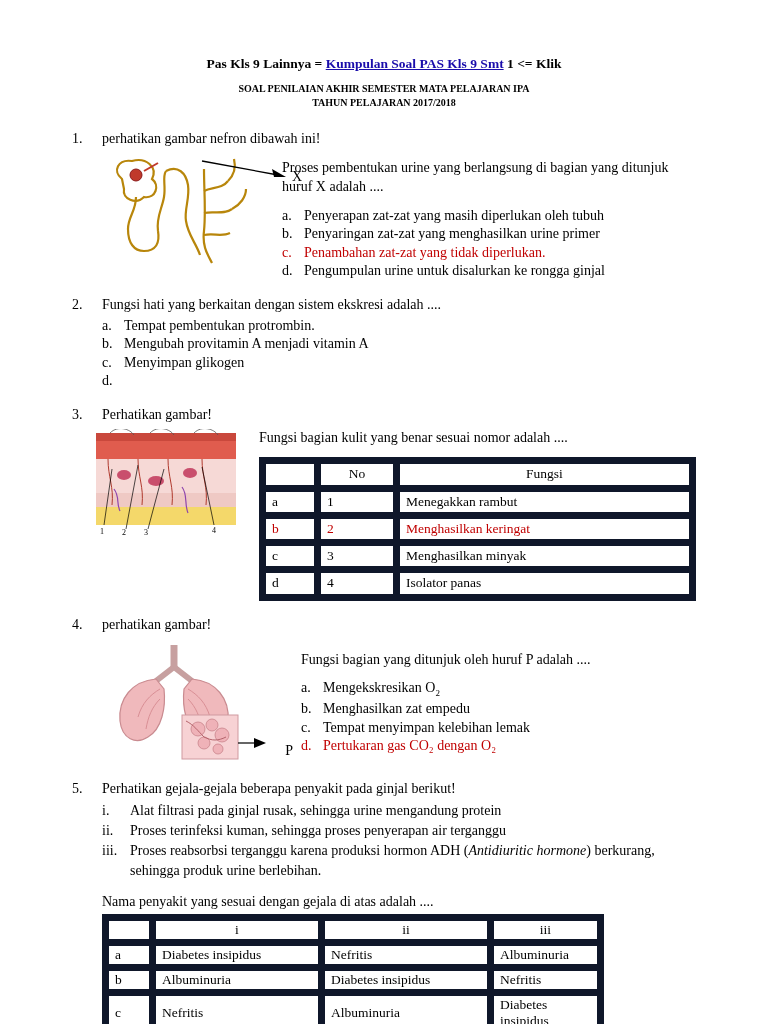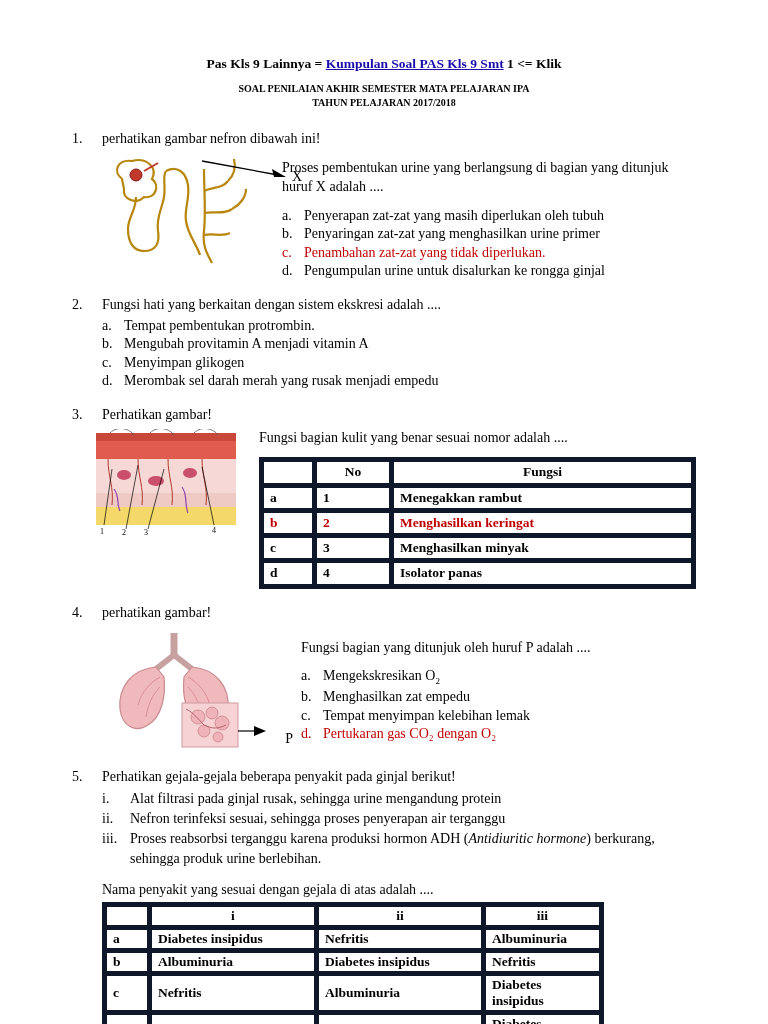--- a/index.html
+++ b/index.html
@@ -102,24 +102,24 @@
     font-size: 14px;
   }
 
   
   table.grid {
     border-collapse: collapse;
     font-size: 13.5px;
     width: 100%;
   }
   table.grid th, table.grid td {
-    border: 5px solid #0f172a;
+    border: 7px solid #0f172a;
     padding: 1px 6px;
     text-align: left;
-    font-weight: bold;
+    font-weight: normal;
   }
   table.grid th { text-align: center; }
   td.c, th.c { text-align: center; }
   tr.red td { color: #c00000; }
 
   .label-above {
     font-size: 14px;
     margin: 0 0 4px 0;
   }
 
@@ -235,21 +235,20 @@
       <div class="opt">
         <span class="opt-let">b.</span>
         <span>Mengubah provitamin A menjadi vitamin A</span>
       </div>
       <div class="opt">
         <span class="opt-let">c.</span>
         <span>Menyimpan  glikogen</span>
       </div>
       <div class="opt">
         <span class="opt-let">d.</span>
-        <span>Merombak sel darah merah yang rusak menjadi empedu</span>
       </div>
     </div>
   </div>
 
   <div class="block" style="margin-top:14px;">
     <div class="q">
       <div class="q-num">3.</div>
       <div class="q-text">Perhatikan gambar!</div>
     </div>
 
@@ -395,21 +394,21 @@
       <div class="q-num">5.</div>
       <div class="q-text">Perhatikan gejala-gejala beberapa penyakit pada ginjal berikut!</div>
     </div>
     <div class="rlist">
       <div class="ri">
         <span class="rn">i.</span>
         <span>Alat filtrasi pada ginjal rusak, sehingga urine mengandung protein</span>
       </div>
       <div class="ri">
         <span class="rn">ii.</span>
-        <span>Nefron terinfeksi sesuai, sehingga proses penyerapan air terganggu</span>
+        <span>Proses terinfeksi kuman, sehingga proses penyerapan air terganggu</span>
       </div>
       <div class="ri">
         <span class="rn">iii.</span>
         <span><span>Proses reabsorbsi terganggu karena produksi hormon ADH (</span><span class="ital">Antidiuritic</span> <span class="ital">hormone</span><span>) berkurang, sehingga produk urine berlebihan.</span></span>
       </div>
     </div>
 
     <div style="margin-left:30px; margin-top:12px; width:502px;">
       <p class="label-above">Nama penyakit yang sesuai dengan gejala di atas adalah ....</p>
       <table class="grid">

